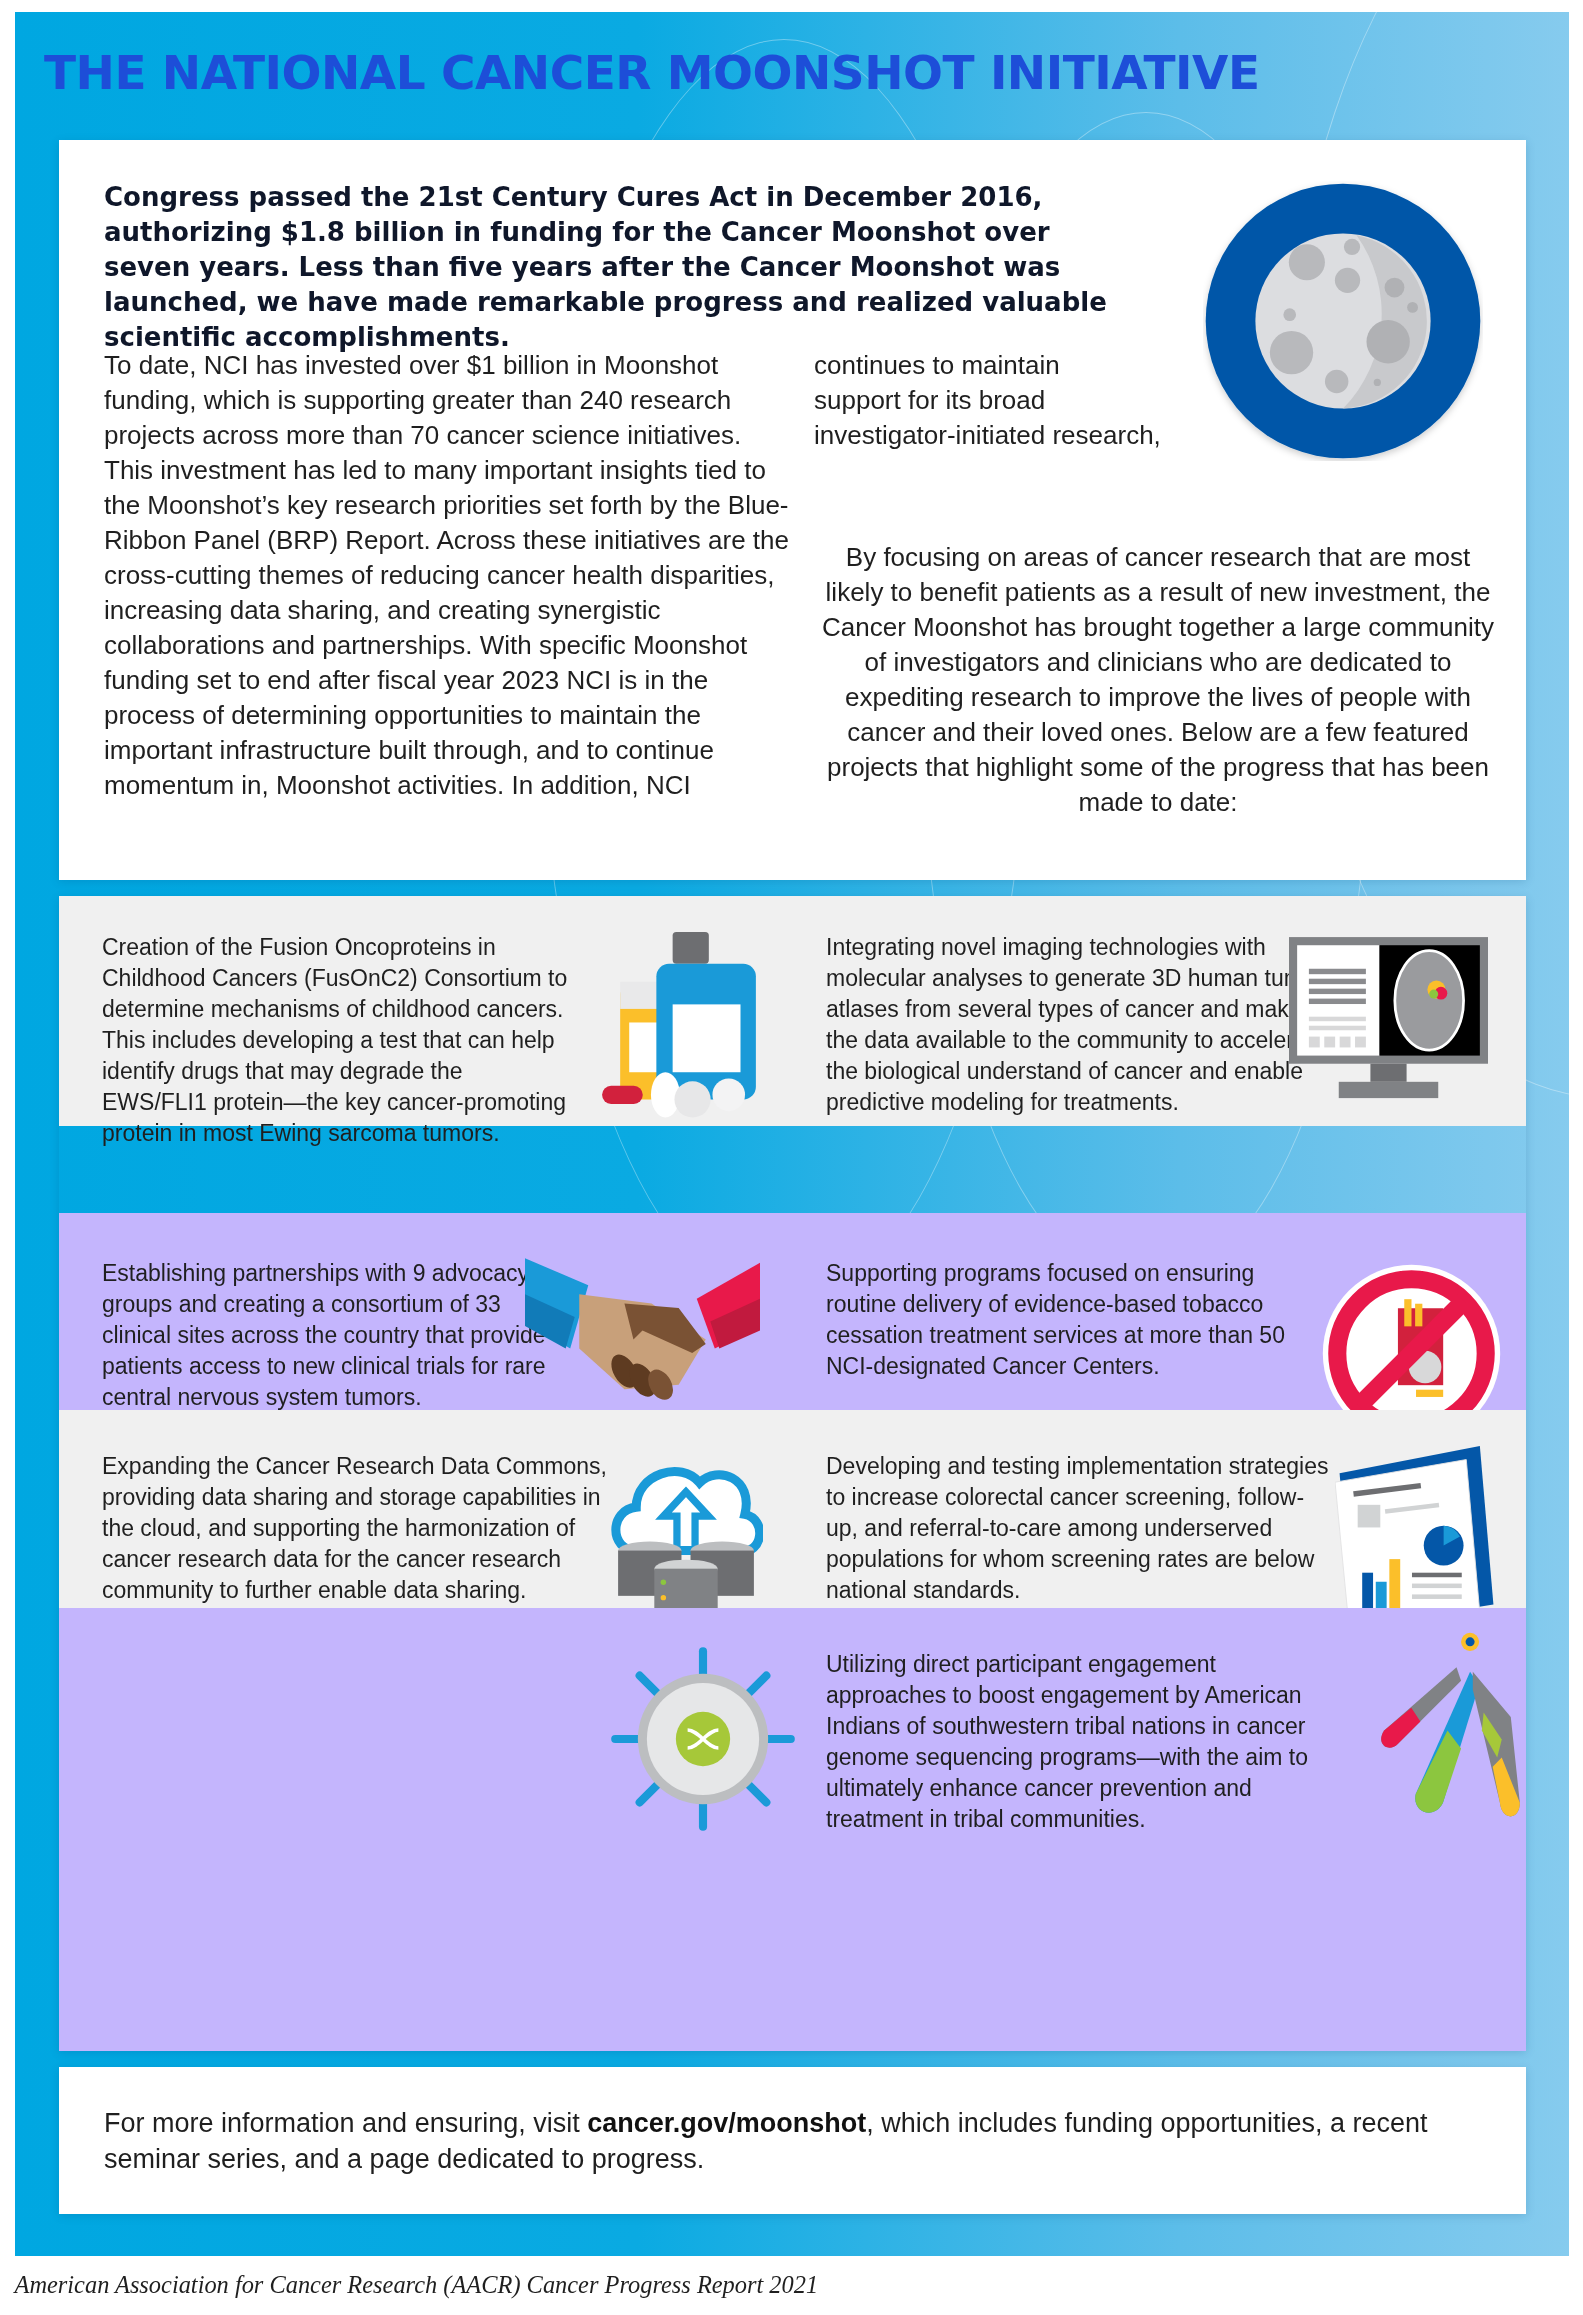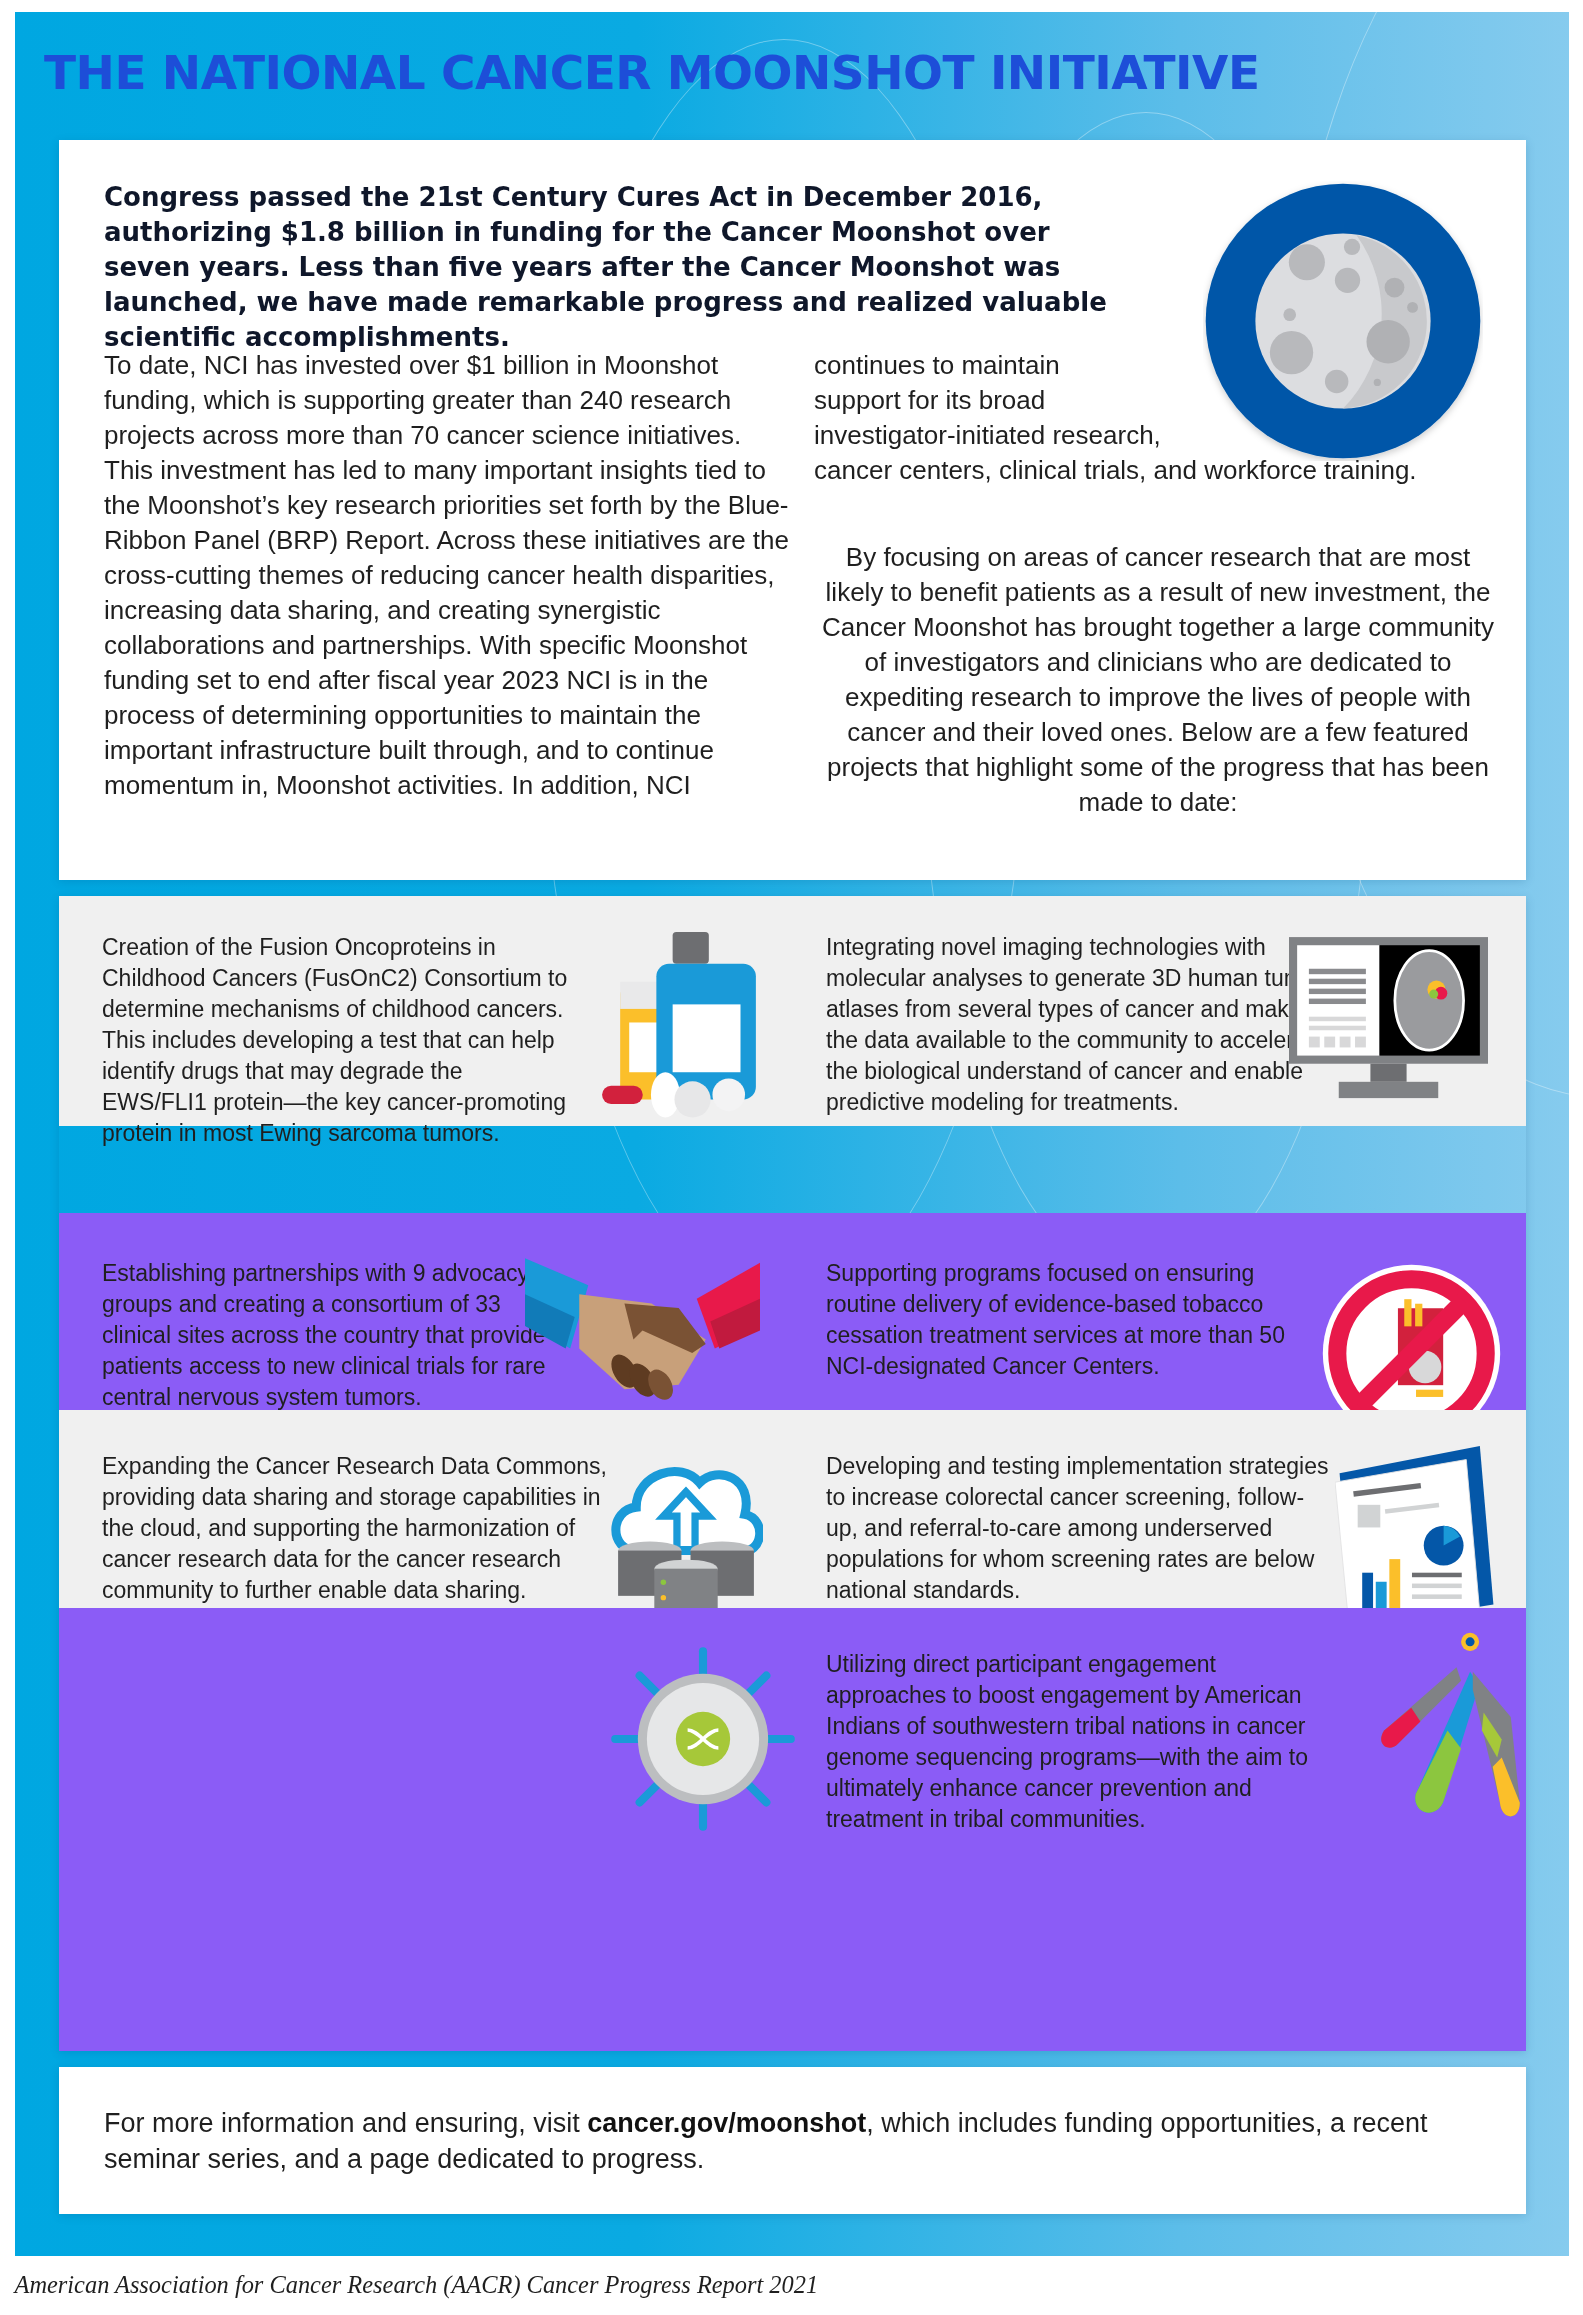--- a/index.html
+++ b/index.html
@@ -28,21 +28,21 @@
   .body-text { font-family: "Liberation Sans", sans-serif; font-size: 26px; line-height: 35px; color: #1f1f1f; }
   .col-left { position: absolute; left: 45px; top: 208px; width: 688px; }
   .col-right-top { position: absolute; left: 755px; top: 208px; width: 688px; }
   .col-right-bottom { position: absolute; left: 755px; top: 400px; width: 688px; text-align: center; }
 
   .moon { position: absolute; left: 1144px; top: 41px; width: 280px; height: 280px; }
 
   .projects { position: absolute; left: 59px; top: 896px; width: 1467px; height: 1155px; box-shadow: 0 1.8px 9px rgba(0,60,110,0.18); }
   .band { position: absolute; left: 0; width: 1467px; }
   .band.gray { background: #f0f0f0; }
-  .band.white { background: #8b5cf6; padding-left: 34px; }
+  .band.white { background: #c4b5fd; padding-left: 34px; }
   .proj-text {
     position: absolute; font-family: "Liberation Sans", sans-serif; font-size: 23px; line-height: 31px; color: #1f1f1f;
   }
   .proj-icon { position: absolute; }
 
   .footer-card { left: 59px; top: 2067px; width: 1467px; height: 147px; }
   .footer-text {
     position: absolute; left: 45px; top: 38px; width: 1357px;
     font-family: "Liberation Sans", sans-serif; font-size: 27px; line-height: 36px; color: #1f1f1f;
   }
@@ -89,21 +89,20 @@
       <circle cx="148" cy="222" r="13" fill="#b8b9bc"></circle>
       <circle cx="193" cy="223" r="4" fill="#b0b1b4"></circle>
     </svg>
   </div>
 
   <p class="body-text col-left">To date, NCI has invested over $1 billion in Moonshot funding, which is supporting greater than 240 research projects across more than 70 cancer science initiatives. This investment has led to many important insights tied to the Moonshot’s key research priorities set forth by the Blue-Ribbon Panel (BRP) Report. Across these initiatives are the cross-cutting themes of reducing cancer health disparities, increasing data sharing, and creating synergistic collaborations and partnerships. With specific Moonshot funding set to end after fiscal year 2023 NCI is in the process of determining opportunities to maintain the important infrastructure built through, and to continue momentum in, Moonshot activities. In addition, NCI</p>
   <div class="body-text col-right-top">
     <div>continues to maintain</div>
     <div>support for its broad</div>
     <div>investigator-initiated research,</div>
-    <div>cancer centers, clinical trials, and workforce training.</div>
   </div>
   <p class="body-text col-right-bottom">By focusing on areas of cancer research that are most likely to benefit patients as a result of new investment, the Cancer Moonshot has brought together a large community of investigators and clinicians who are dedicated to expediting research to improve the lives of people with cancer and their loved ones. Below are a few featured projects that highlight some of the progress that has been made to date:</p>
 </section>
 
 <section class="projects">
   <div class="band gray" style="top:0; height:230px;">
     <p class="proj-text" style="left:43px; top:36px; width:470px;">Creation of the Fusion Oncoproteins in Childhood Cancers (FusOnC2) Consortium to determine mechanisms of childhood cancers. This includes developing a test that can help identify drugs that may degrade the EWS/FLI1 protein—the key cancer-promoting protein in most Ewing sarcoma tumors.</p>
     <div class="proj-icon" style="left:543px; top:36px; width:163px; height:190px;">
       <svg width="163" height="190" viewBox="0 0 180 210">
         <rect x="20" y="65" width="60" height="120" rx="4" fill="#fbbf2a"></rect>

